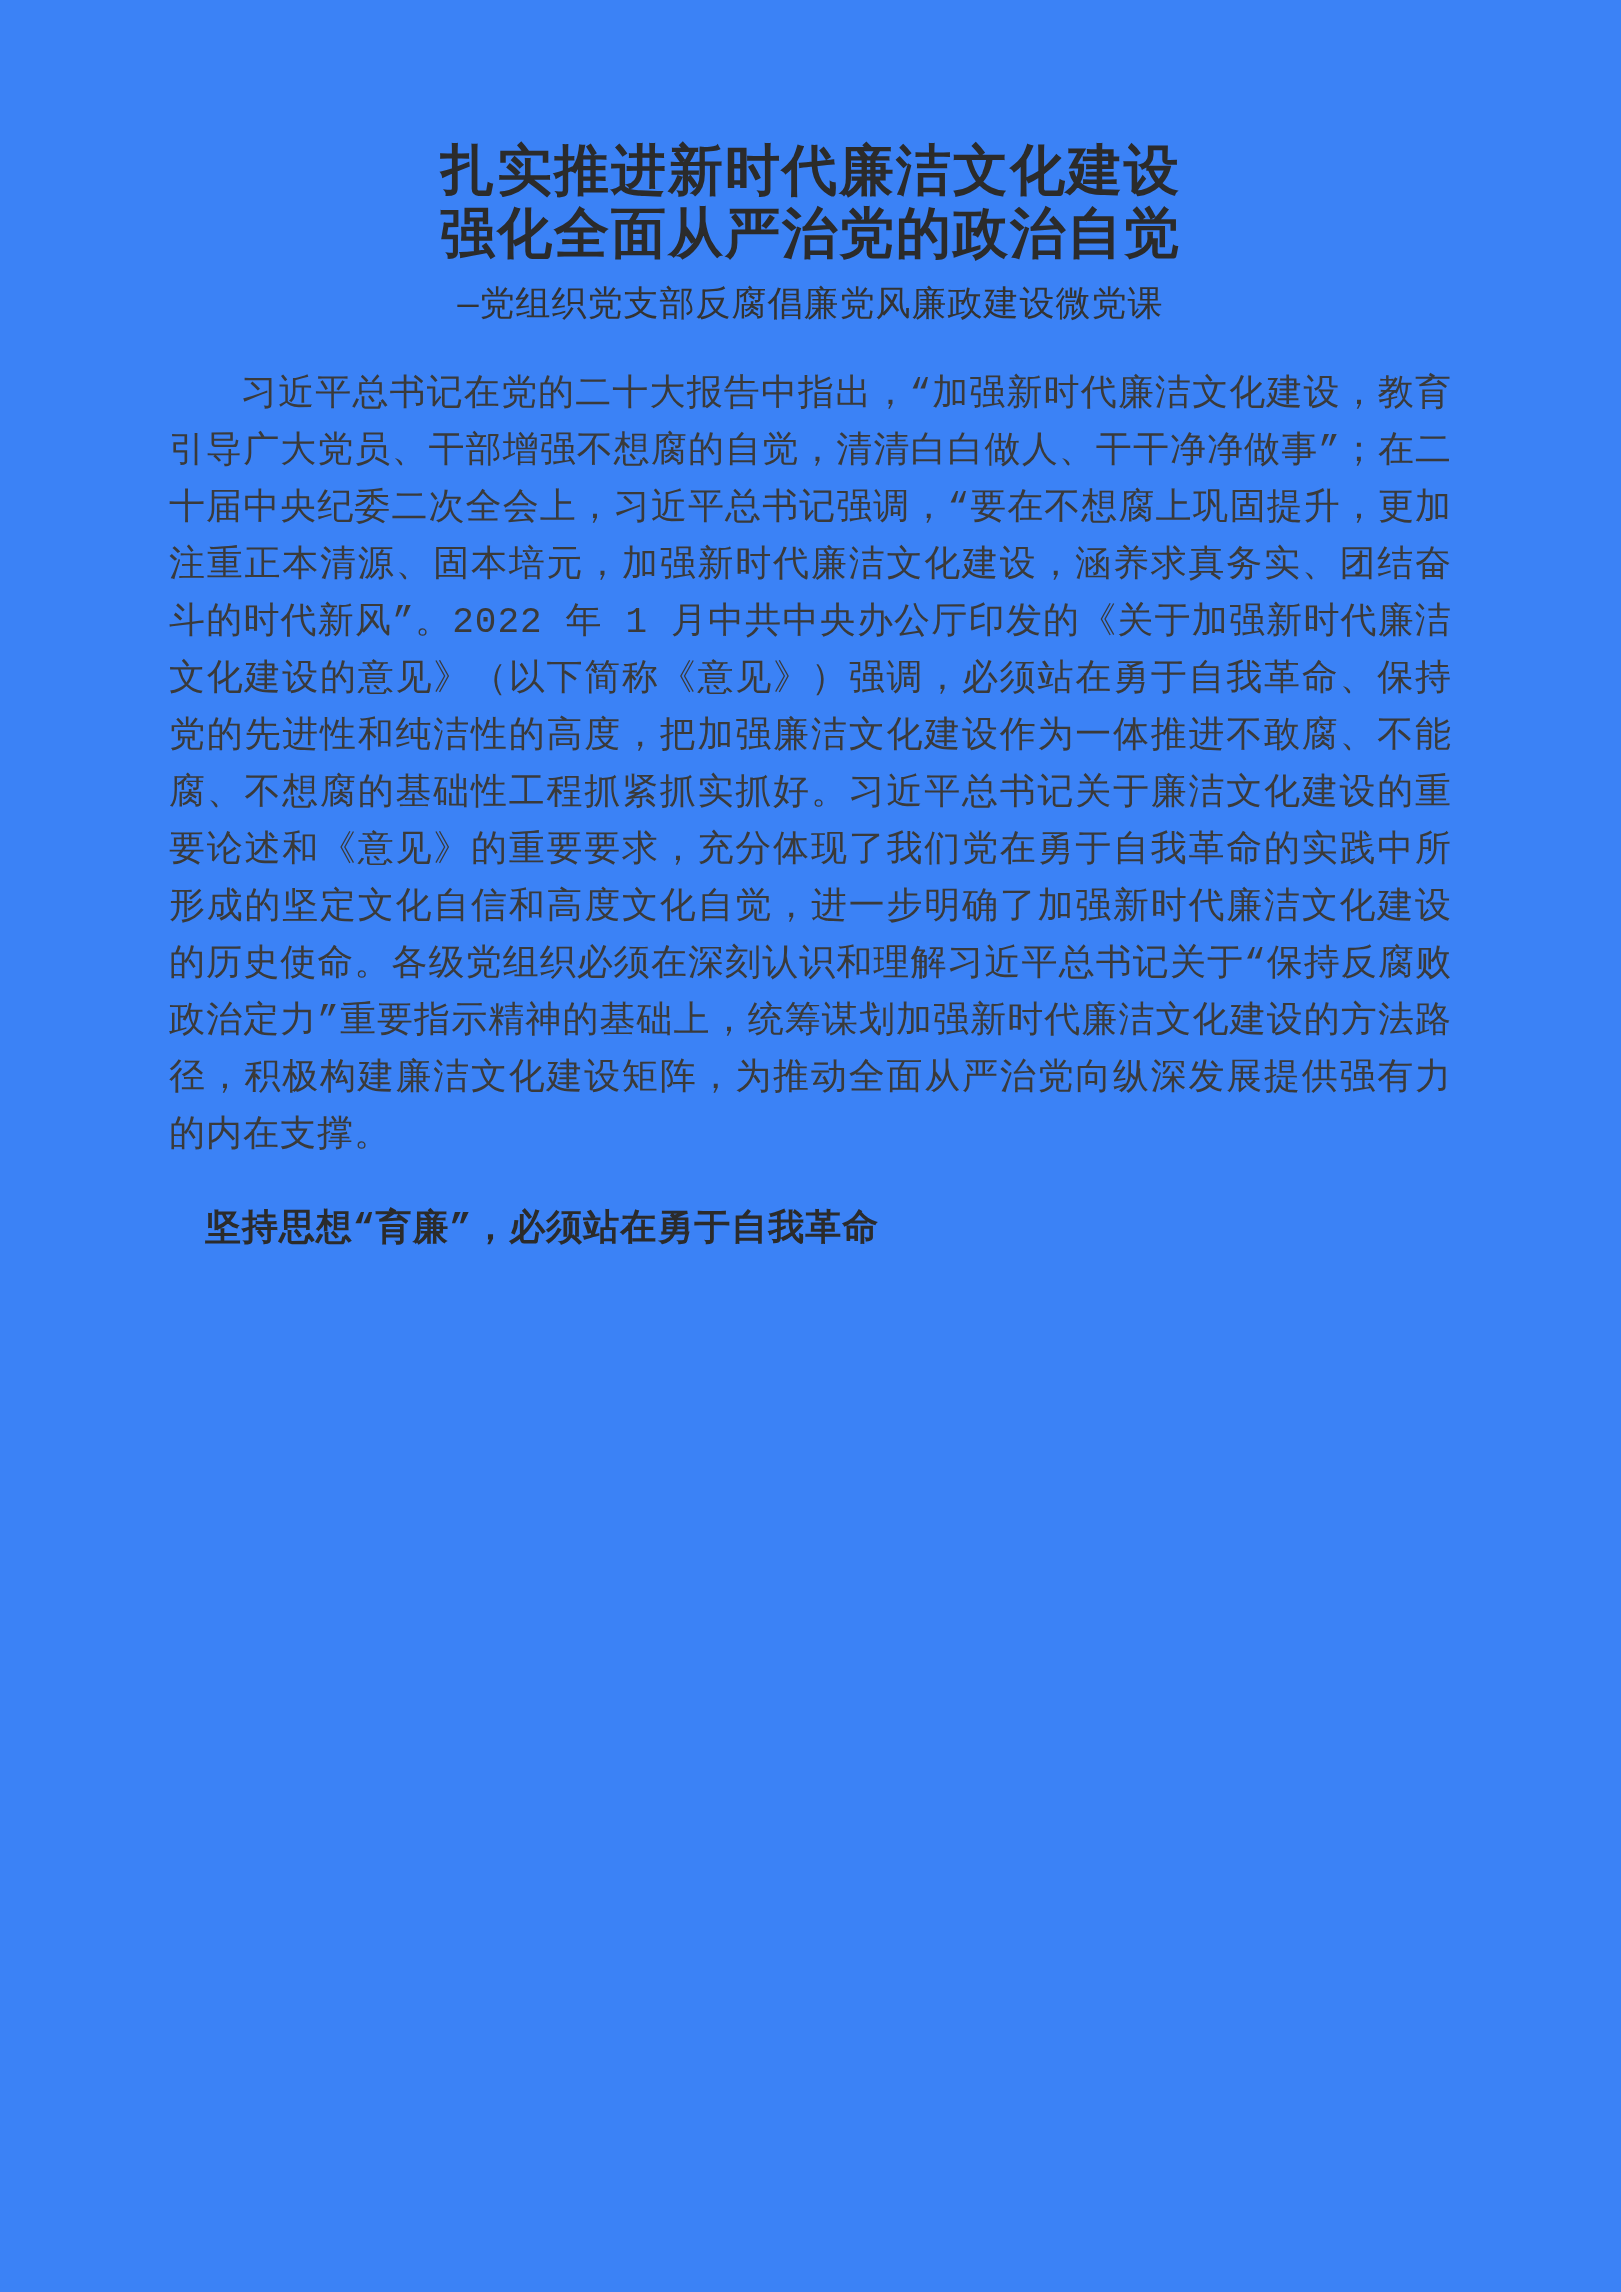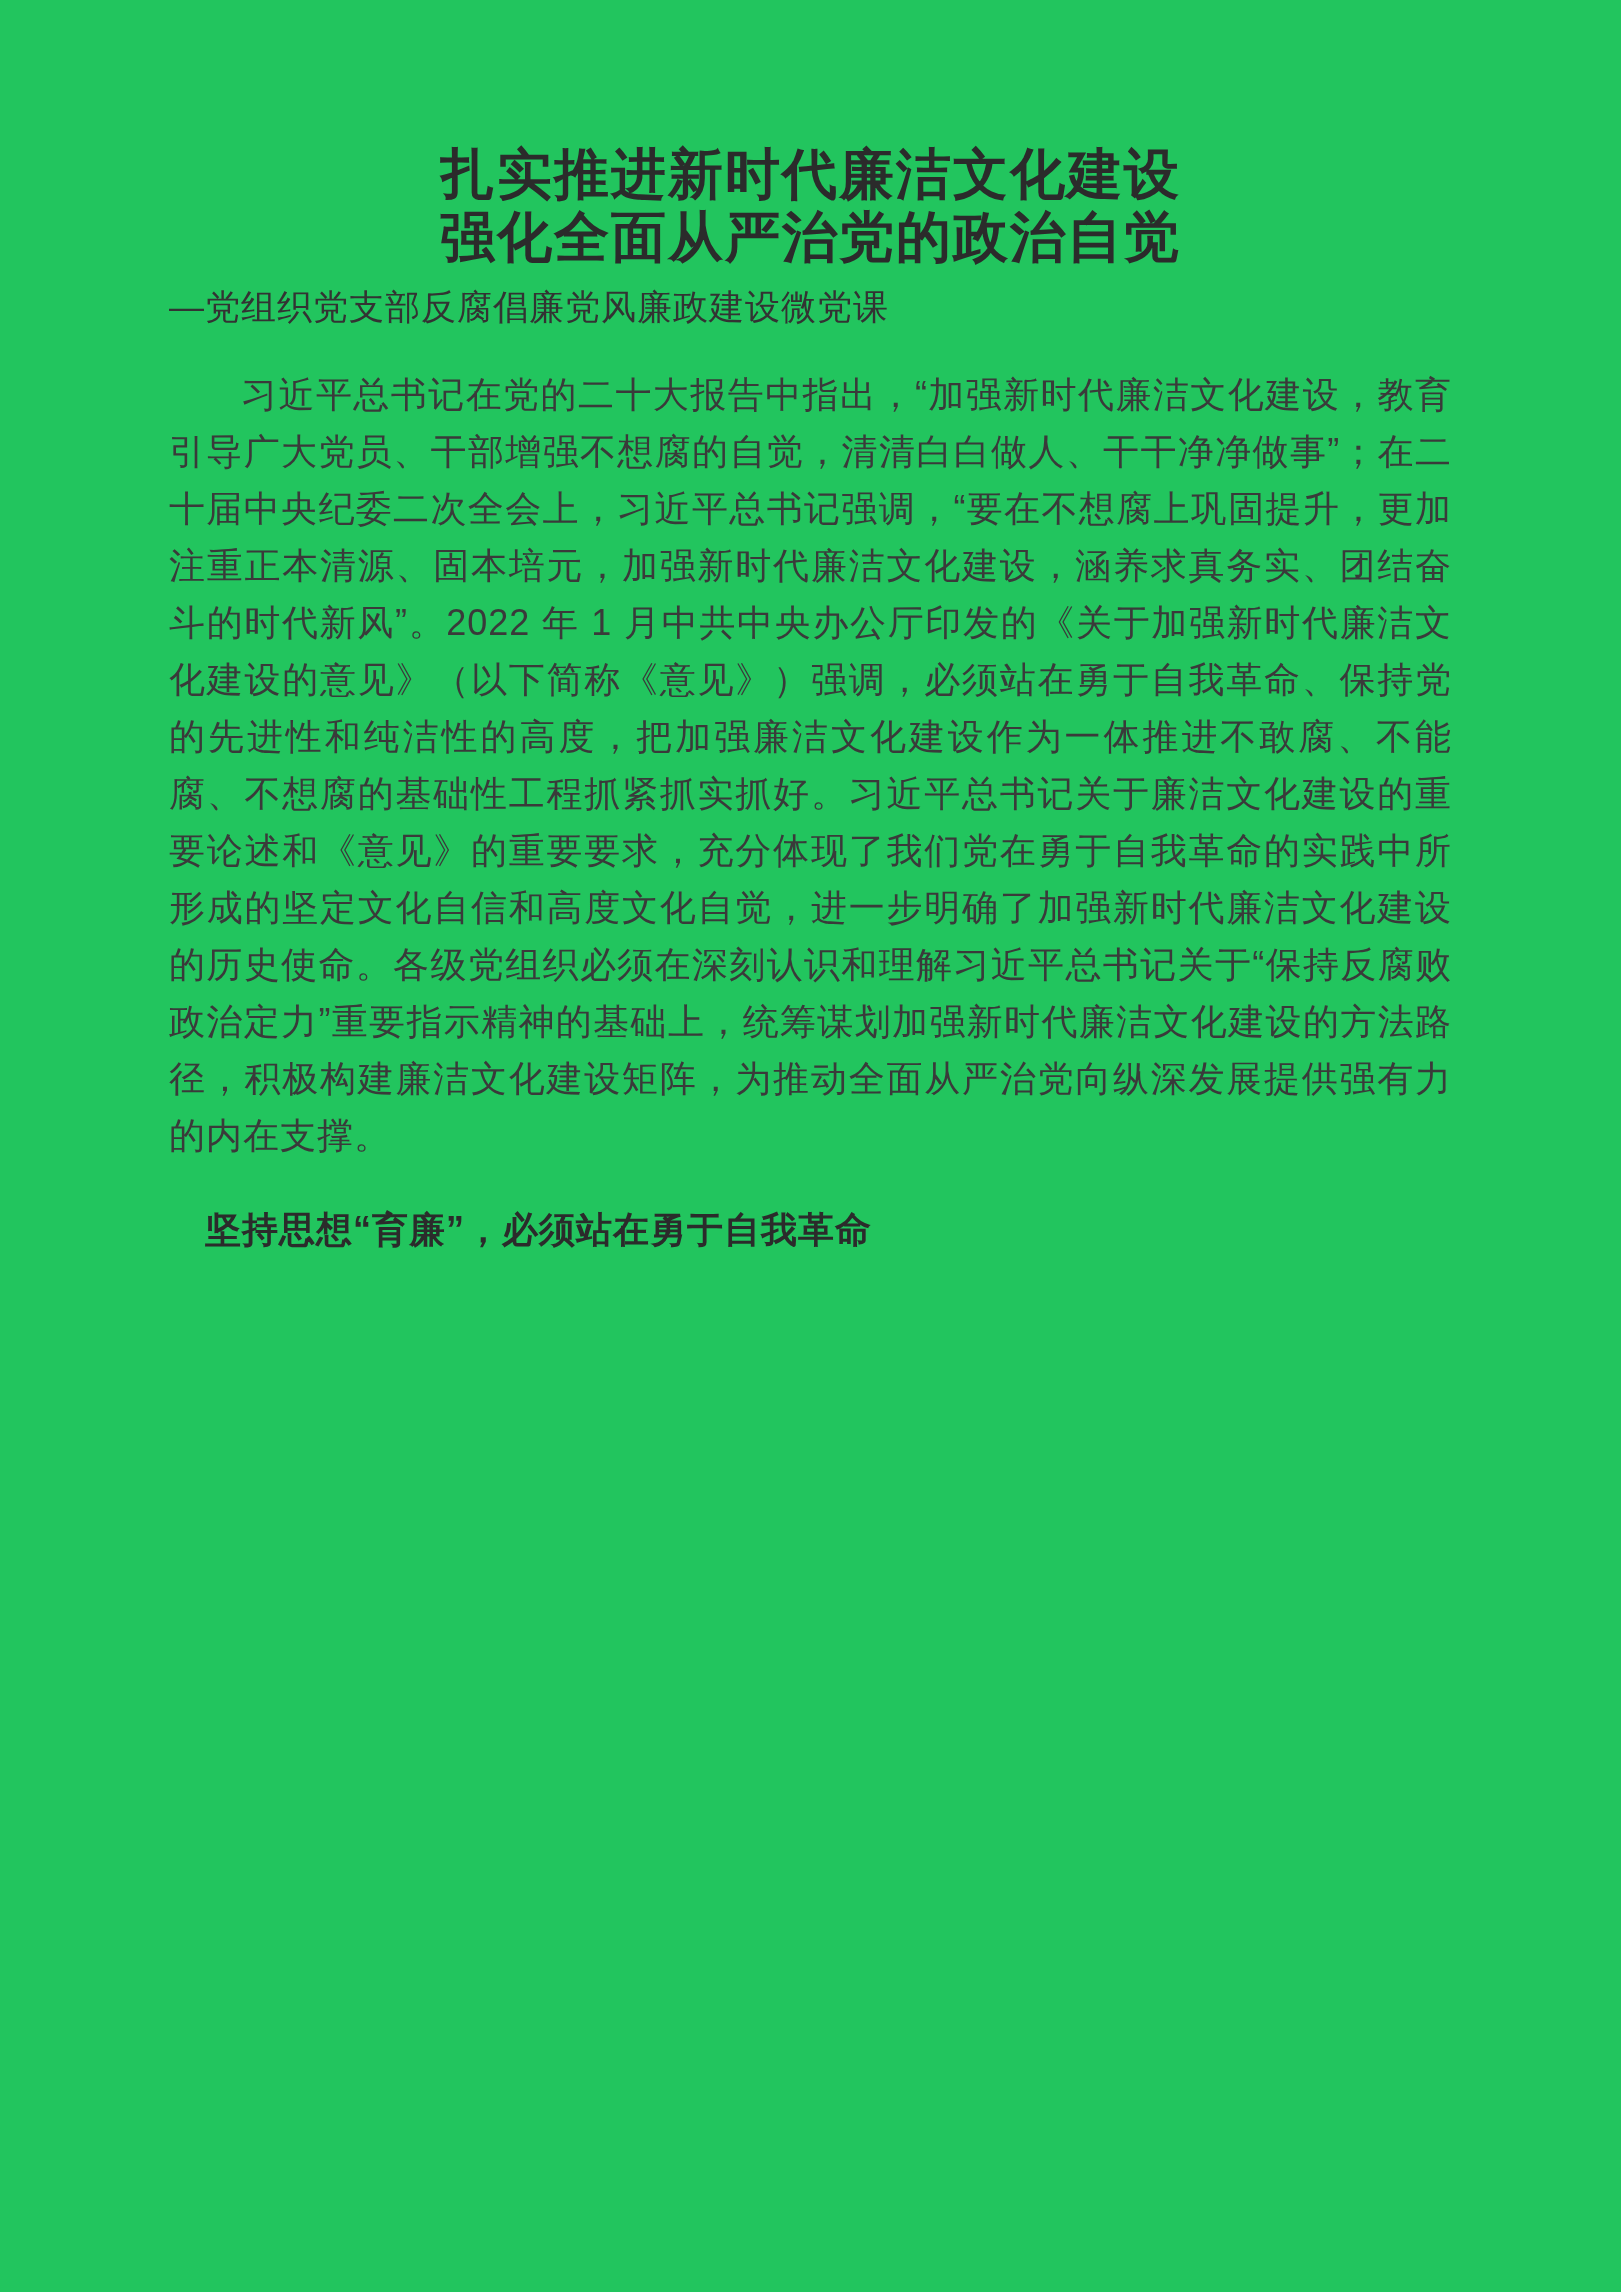--- a/index.html
+++ b/index.html
@@ -4,42 +4,42 @@
 <style>
   html, body {
     margin: 0;
     padding: 0;
     background: #ffffff;
   }
   .page {
     position: relative;
     width: 1621px;
     height: 2293px;
-    background: #22c55e;
+    background: #3b82f6;
     box-sizing: border-box;
     padding: 143px 169px 12px 169px;
-    font-family: Liberation Sans, sans-serif;
+    font-family: Liberation Mono, monospace;
     color: #3a3a3a;
     overflow: hidden;
   }
   .doc-title {
     margin: 0;
     text-align: center;
     font-size: 55px;
     line-height: 63px;
     font-weight: bold;
     color: #2b2b2b;
     letter-spacing: 2px;
   }
   .title-line {
     display: block;
   }
   .doc-subtitle {
     margin-top: 15.7px;
-    text-align: left;
+    text-align: center;
     font-size: 35px;
     line-height: 43px;
     font-weight: 400;
     color: #333333;
     letter-spacing: 1px;
   }
   .doc-body {
     margin-top: 38px;
   }
   .para {

